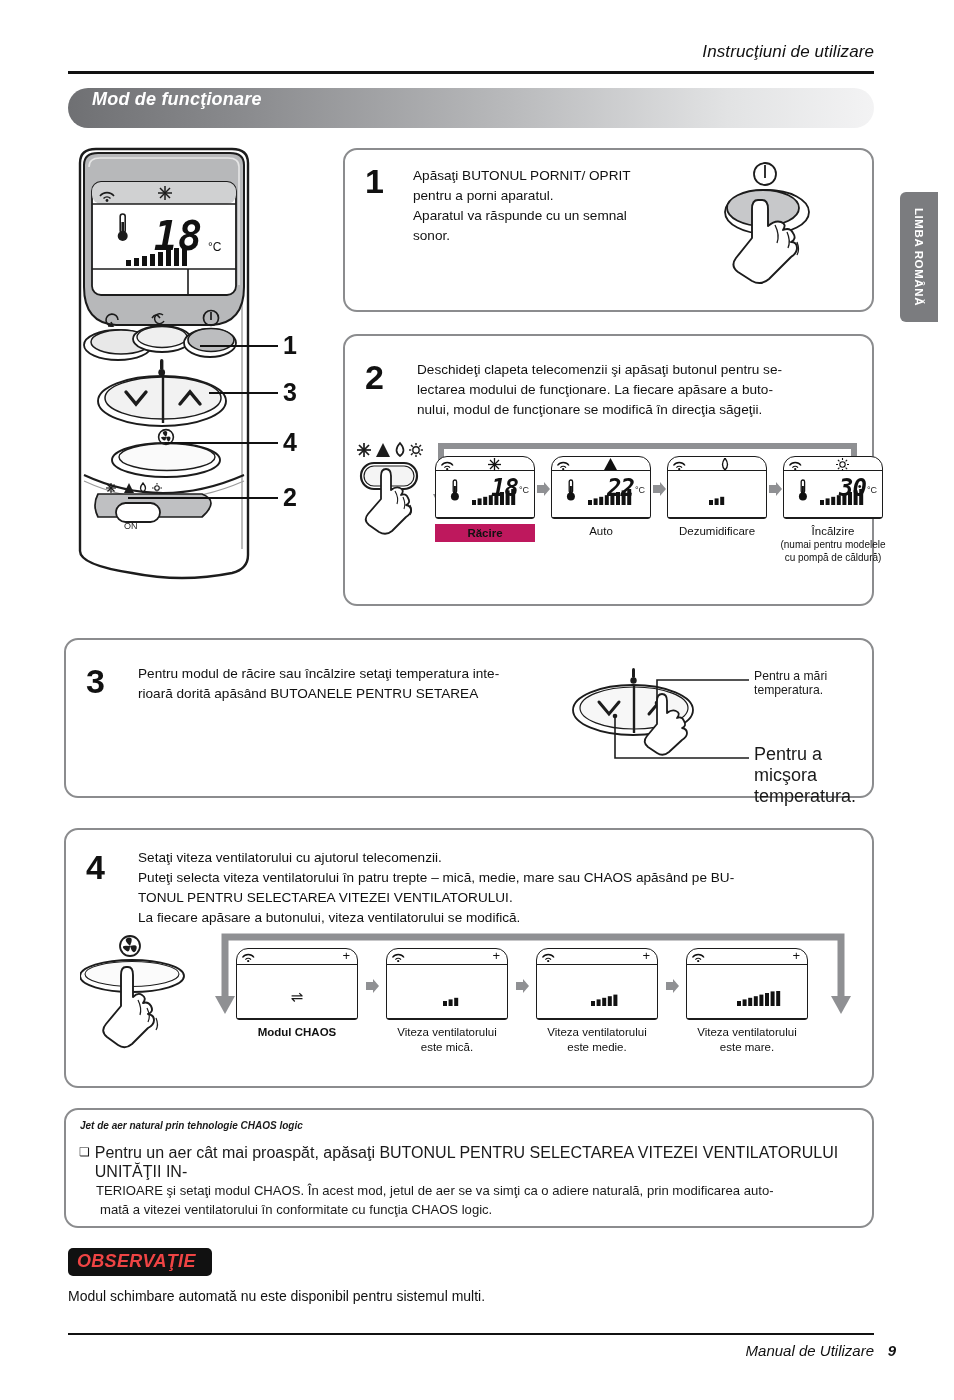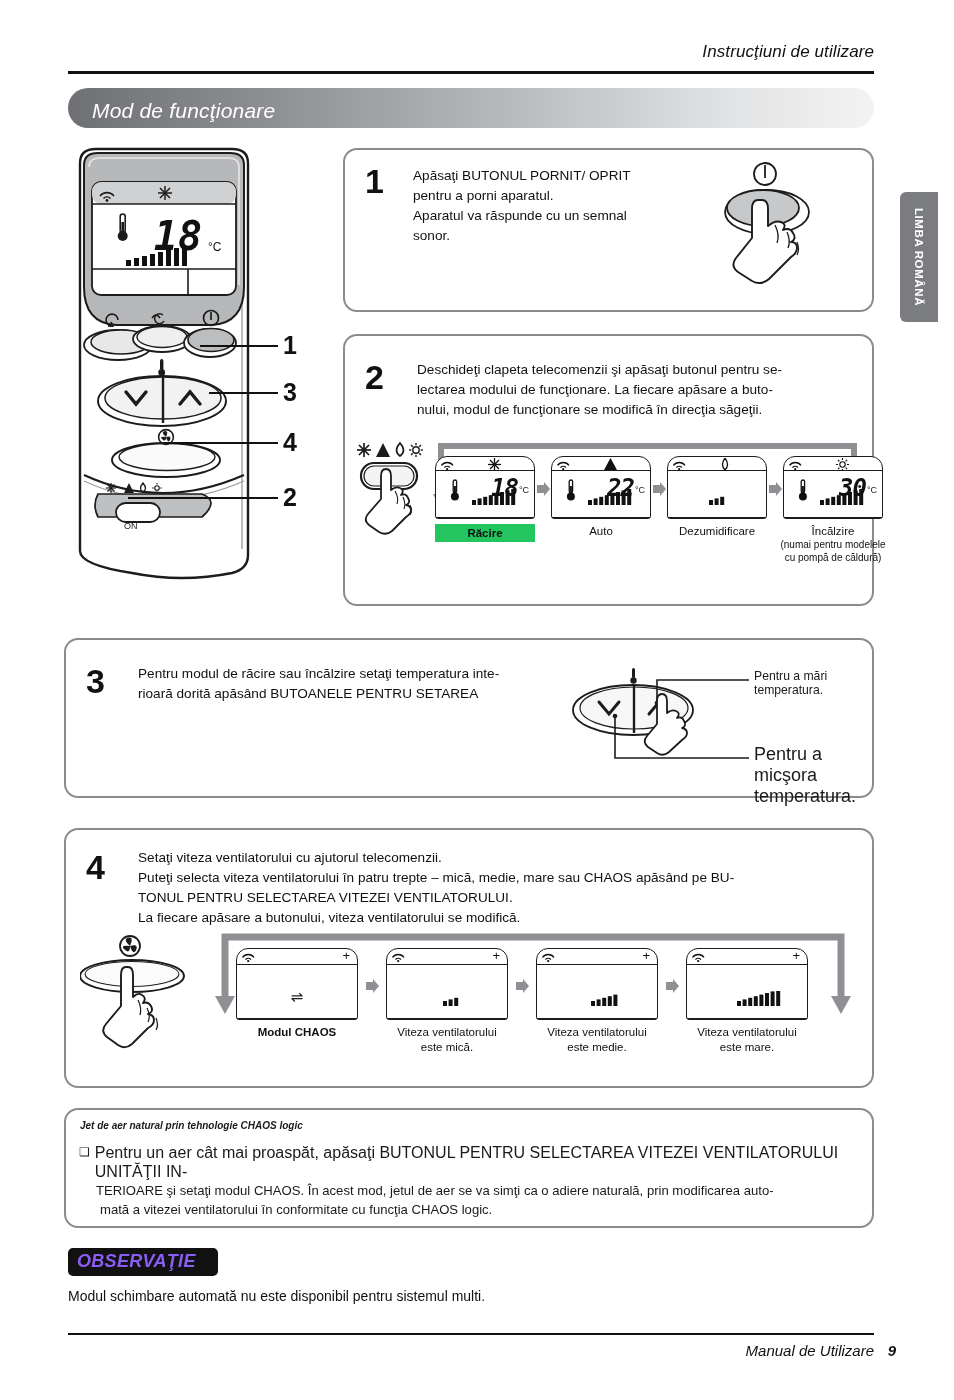--- a/index.html
+++ b/index.html
@@ -27,22 +27,22 @@
     background:#111;
   }
 
   
   #section-bar {
     position:absolute; left:68px; top:88px; width:806px; height:40px;
     border-radius: 20px;
     background: linear-gradient(to right, #6f7073 0%, #8a8b8e 22%, #b9babc 55%, #e2e3e4 82%, #f3f3f4 100%);
   }
   #section-title {
-    position:absolute; left:24px; top:11px;
-    font-size:21px; font-weight:normal; font-style:italic; color:#fff;
+    position:absolute; left:24px; top:1px;
+    font-size:18px; font-weight:bold; font-style:italic; color:#fff;
     letter-spacing:.2px;
   }
 
   
   #lang-tab {
     position:absolute; left:900px; top:192px; width:38px; height:130px;
     background:#7b7c7f; border-radius:6px 0 0 6px;
   }
   #lang-tab-label {
     position:absolute; left:0; top:0; width:130px; height:38px;
@@ -102,29 +102,29 @@
   }
   .lcd .deg { position:absolute; right:5px; top:28px; font-size:9px; }
   .lcd .fanbars { position:absolute; left:0; right:0; bottom:9px; text-align:center; }
   .lcd .plus { position:absolute; right:7px; top:1px; font-size:13px; line-height:12px; color:#111; }
   .lcd .chaos { position:absolute; left:0; right:0; bottom:13px; text-align:center; font-size:15px; }
 
   .lcd-label {
     text-align:center; font-size:11.5px; color:#111; margin-top:5px; line-height:14px;
   }
   .lcd-label.hl {
-    background:#22c55e; font-weight:bold; padding:2px 0;
+    background:#be185d; font-weight:bold; padding:2px 0;
   }
   .lcd-sub { text-align:center; font-size:10px; line-height:13px; color:#111; }
 
   
   #obs-badge {
     position:absolute; left:68px; top:1248px;
-    background:#111; color:#8b5cf6; border-radius:5px;
-    padding:3px 22px 4px 9px;
+    background:#111; color:#ef4444; border-radius:5px;
+    padding:3px 16px 4px 9px;
     font-size:18px; font-weight:bold; font-style:italic;
     letter-spacing:.3px;
   }
   #obs-text {
     position:absolute; left:68px; top:1288px; font-size:14px; color:#111;
   }
 
   
   #footer-rule { position:absolute; left:68px; top:1333px; width:806px; height:2px; background:#111; }
   #footer-text {

